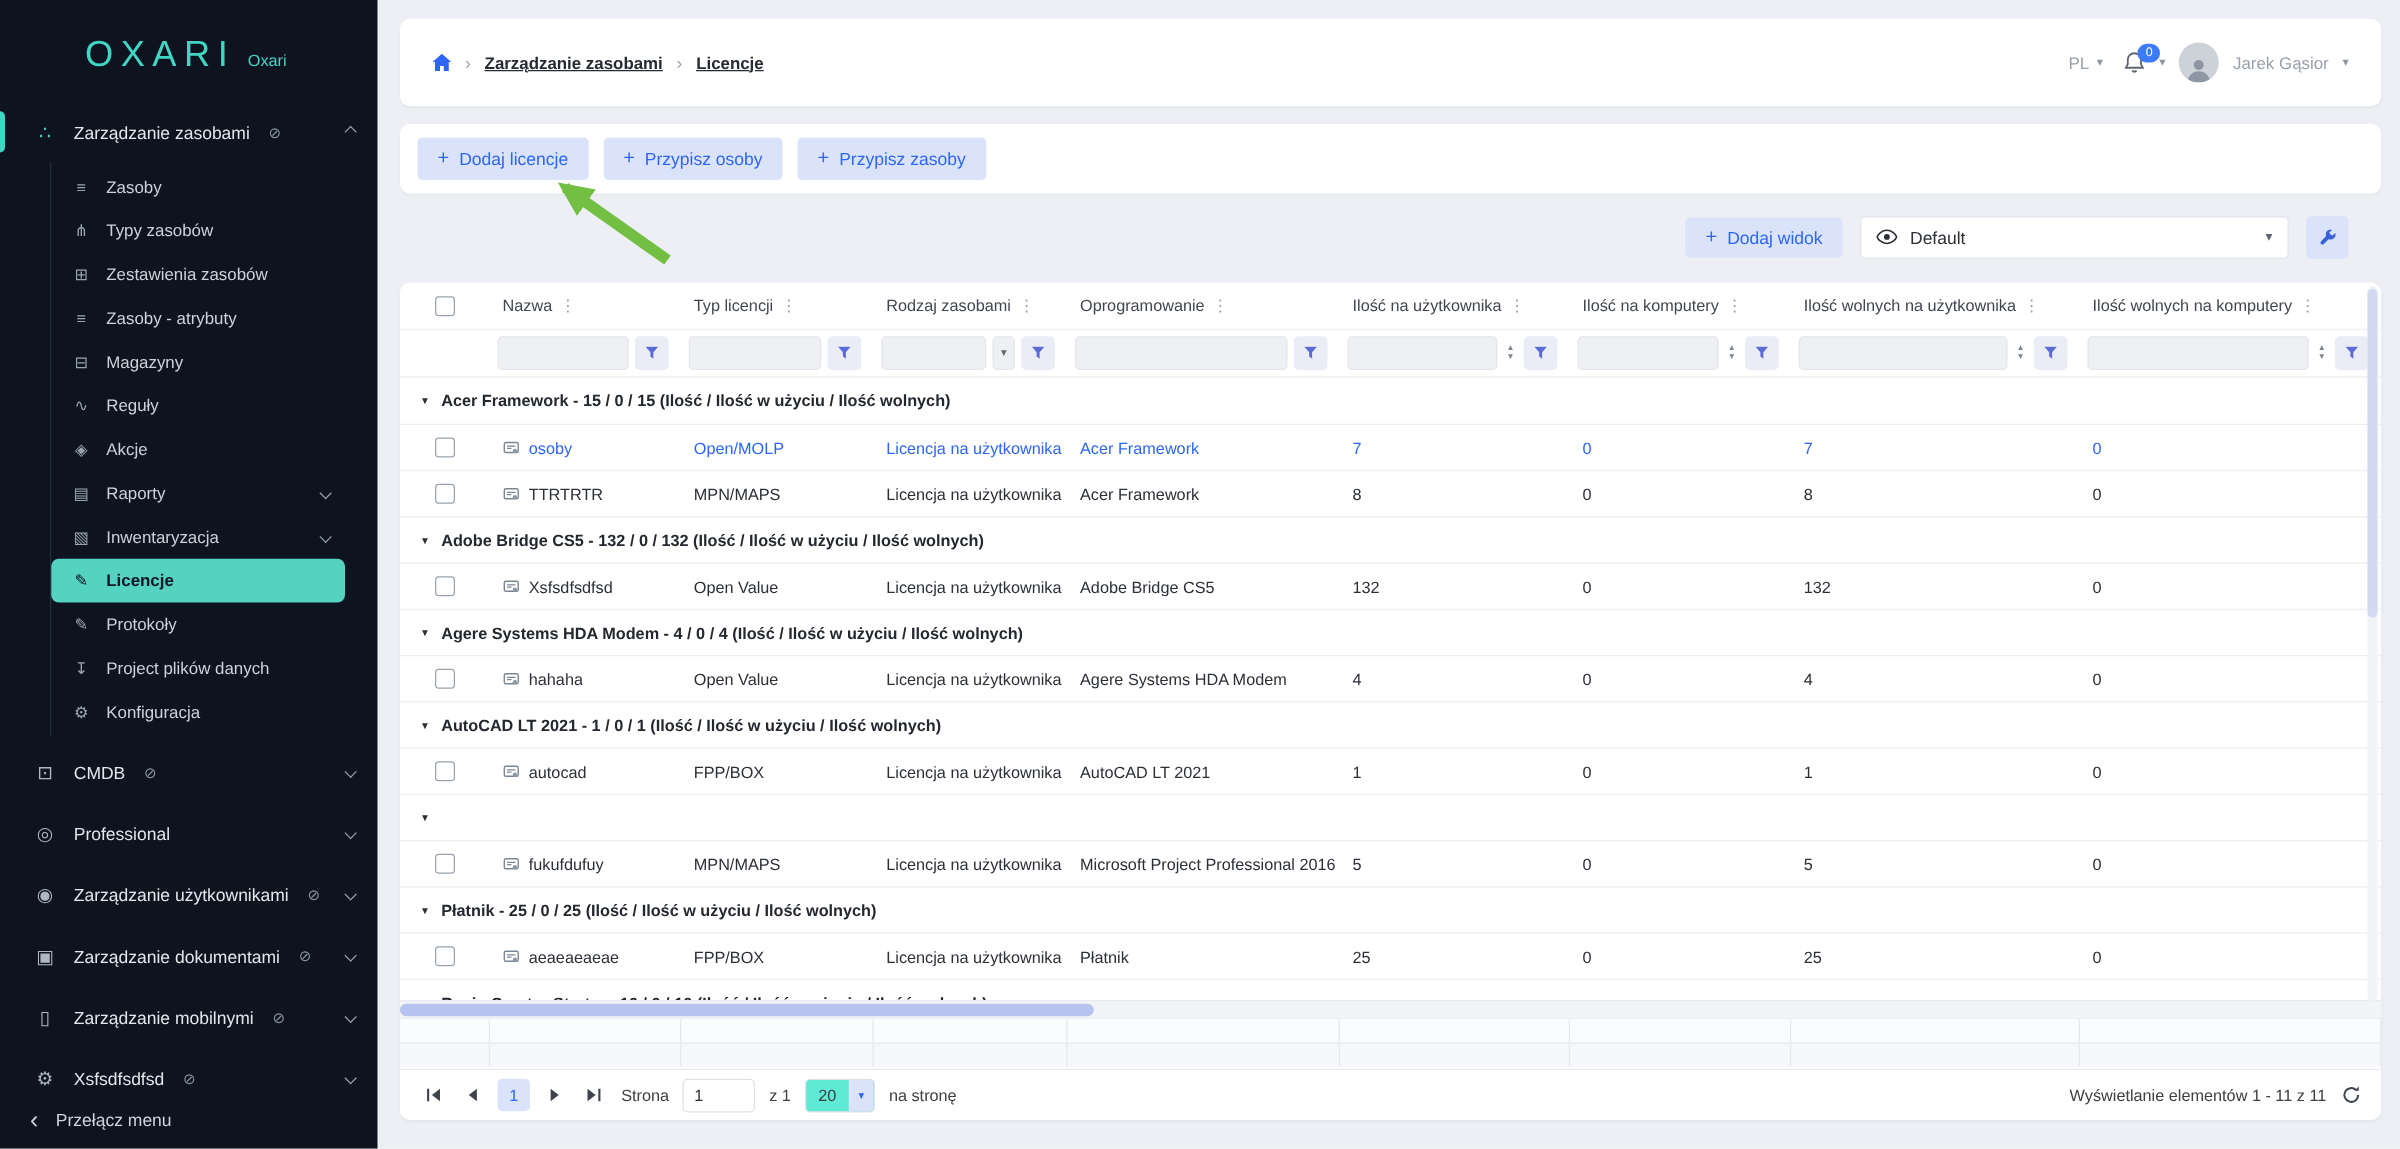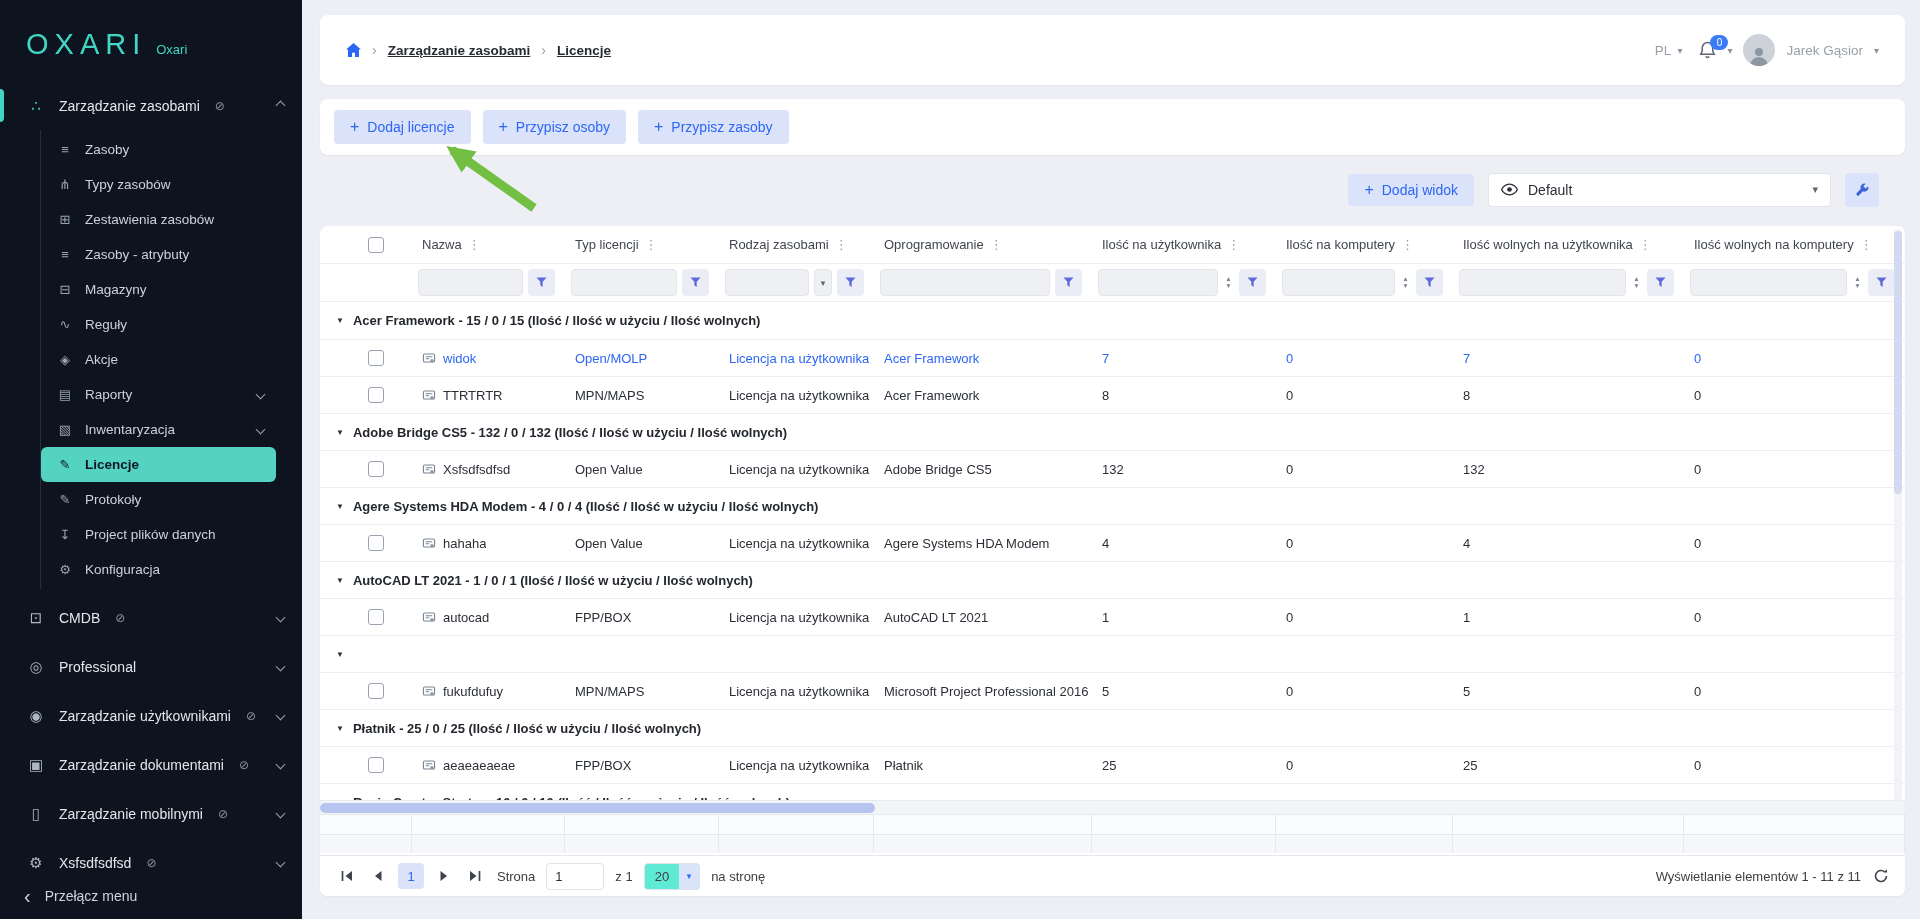--- a/index.html
+++ b/index.html
@@ -2,21 +2,21 @@
 <html><head>
 <meta charset="utf-8">
 <style>
   *{box-sizing:border-box;margin:0;padding:0;}
   html,body{width:1920px;height:919px;}
   body{font-family:"Liberation Sans","DejaVu Sans",sans-serif;background:#edeff4;overflow:hidden;color:#2b2f36;}
   .app{display:flex;width:100%;height:100%;}
 
   
   .sidebar{width:302px;flex:none;background:#0d1420;color:#dde1e7;display:flex;flex-direction:column;position:relative;z-index:3;}
-  .logo-row{padding:28px 22px 18px 26px;display:flex;align-items:baseline;gap:10px;flex:none;}
+  .logo-row{padding:28px 22px 18px 26px;display:flex;align-items:baseline;gap:10px;flex:none;margin-left:42px;}
   .logo-main{font-size:29px;letter-spacing:6px;color:#41d6c3;font-weight:400;}
   .logo-sub{font-size:13px;color:#41d6c3;}
   .nav{flex:1;overflow:hidden;padding-top:2px;font-size:14px;}
   .nav-item{height:49px;display:flex;align-items:center;gap:13px;padding:0 18px 0 26px;position:relative;cursor:pointer;color:#e3e6ea;}
   .nav-item .nav-ico{width:20px;text-align:center;font-size:15px;color:#aeb6c0;flex:none;}
   .nav-item.open::before{content:"";position:absolute;left:0;top:8px;bottom:8px;width:4px;background:#41d6c3;border-radius:0 4px 4px 0;}
   .nav-item.open .nav-ico{color:#41d6c3;}
   .nav-label{white-space:nowrap;}
   .badge-restricted{font-size:12px;color:#8d96a2;margin-left:2px;}
   .chev{width:7px;height:7px;border-right:1.6px solid #99a2ae;border-bottom:1.6px solid #99a2ae;margin-left:auto;flex:none;}
@@ -53,21 +53,21 @@
   .plus{font-size:16px;line-height:1;}
 
   .toolbar{margin-top:14px;height:41px;display:flex;align-items:center;justify-content:flex-end;gap:14px;padding-right:26px;}
   .toolbar .btn{height:32px;}
   .view-select{width:343px;height:34px;background:#fff;border:1px solid #e1e4ea;border-radius:4px;display:flex;align-items:center;gap:10px;padding:0 12px;font-size:14px;color:#2b2f36;cursor:pointer;}
   .view-select .dd{margin-left:auto;color:#5f6670;font-size:11px;}
   .tool-btn{width:34px;height:34px;background:#dbe3fb;border:none;border-radius:4px;display:flex;align-items:center;justify-content:center;cursor:pointer;}
 
   
   .tablecard{margin-top:16px;height:670px;position:relative;overflow:hidden;}
-  .trow{display:grid;grid-template-columns:72px 153px 154px 155px 218px 184px 177px 231px minmax(0,1fr);align-items:center;padding-left:20px;}
+  .trow{display:grid;grid-template-columns:72px 153px 154px 155px 218px 184px 177px 231px minmax(0,1fr);align-items:center;}
   .thead{height:38px;border-bottom:1px solid #edeef2;}
   .th{display:flex;align-items:center;gap:6px;padding-left:10px;font-size:13px;color:#41464e;overflow:hidden;white-space:nowrap;}
   .kebab{color:#9aa0a8;font-size:13px;cursor:pointer;flex:none;}
   .cb{width:16px;height:16px;border:1.6px solid #9aa3ad;border-radius:3px;background:#fff;display:inline-block;cursor:pointer;}
   .cbcell{display:flex;justify-content:center;}
   .tfilters{height:38px;border-bottom:1px solid #edeef2;}
   .fcell{display:flex;align-items:center;gap:5px;padding:0 10px 0 6px;min-width:0;}
   .finput{flex:1;min-width:0;height:27px;background:#eef0f4;border:1px solid #e3e5ea;border-radius:4px;padding:0 6px;font-size:12px;font-family:inherit;color:#2b2f36;}
   .spin{display:flex;flex-direction:column;justify-content:center;gap:1px;width:11px;flex:none;color:#7d8590;cursor:pointer;}
   .spin span{font-size:6.5px;line-height:1;text-align:center;}
@@ -434,21 +434,21 @@
               <span class="cb"></span>
             </div>
             <div class="name-cell">
               <span class="lic-icon">
                 <svg width="14" height="13" viewBox="0 0 14 14">
                   <rect x="1" y="2.2" width="12" height="8.6" rx="1.4" fill="none" stroke="#7b8694" stroke-width="1.2"></rect>
                   <path d="M3.4 5.2h7.2M3.4 7.2h3.8" stroke="#7b8694" stroke-width="1.1"></path>
                   <circle cx="10.2" cy="9.4" r="1.9" fill="#8e99a8"></circle>
                 </svg>
               </span>
-              <span class="name-text">widok</span>
+              <span class="name-text">osoby</span>
             </div>
             <div class="cell">Open/MOLP</div>
             <div class="cell">Licencja na użytkownika</div>
             <div class="cell">Acer Framework</div>
             <div class="cell">7</div>
             <div class="cell">0</div>
             <div class="cell">7</div>
             <div class="cell">0</div>
           </div>
           <div class="trow drow">

